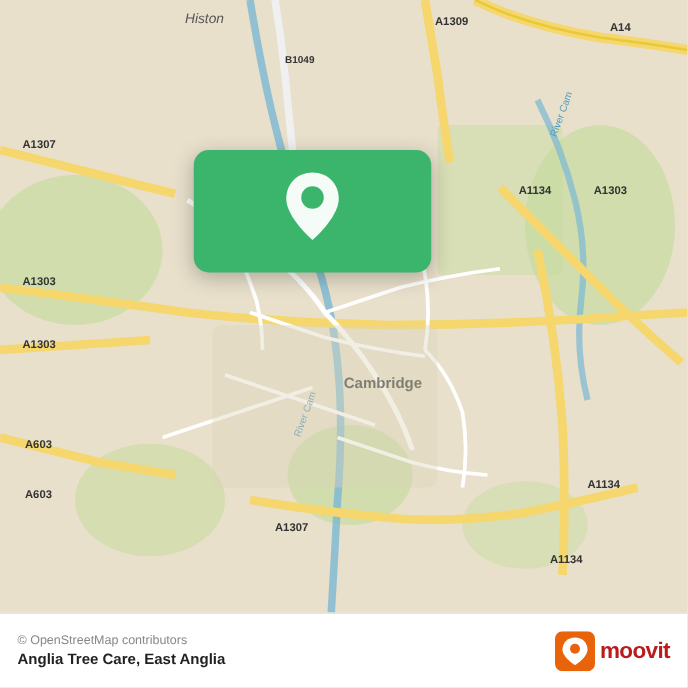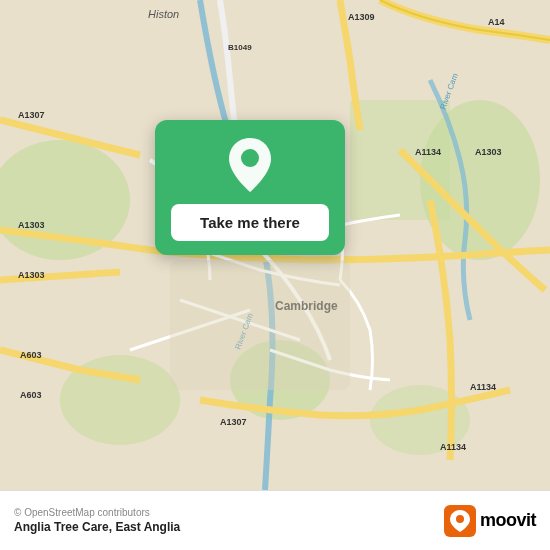--- a/index.html
+++ b/index.html
@@ -98,21 +98,21 @@
     }
 
     #moovit-icon {
       width: 32px;
       height: 32px;
     }
 
     #moovit-text {
       font-size: 18px;
       font-weight: 700;
-      color: #000000;
+      color: #b91c1c;
       letter-spacing: -0.5px;
     }
   </style>
 </head>
 <body>
 
 <div id="map-container">
   
   <svg id="map-svg" viewBox="0 0 550 490" xmlns="http://www.w3.org/2000/svg">
 
@@ -187,21 +187,20 @@
   
   <div id="location-card">
     <div id="pin-icon-wrap">
       <svg width="50" height="58" viewBox="0 0 50 58" xmlns="http://www.w3.org/2000/svg">
 
         <path d="M25 2 C13 2 4 11 4 23 C4 38 25 56 25 56 C25 56 46 38 46 23 C46 11 37 2 25 2Z" fill="white" opacity="0.95"></path>
 
         <circle cx="25" cy="22" r="9" fill="#3bb56c"></circle>
       </svg>
     </div>
-    <button id="take-me-button">Take me there</button>
   </div>
 </div>
 
 <div id="footer">
   <div id="footer-left">
     <span id="footer-attribution">© OpenStreetMap contributors</span>
     <span id="footer-title">
       <span>Anglia Tree Care</span>, <span>East Anglia</span>
     </span>
   </div>

